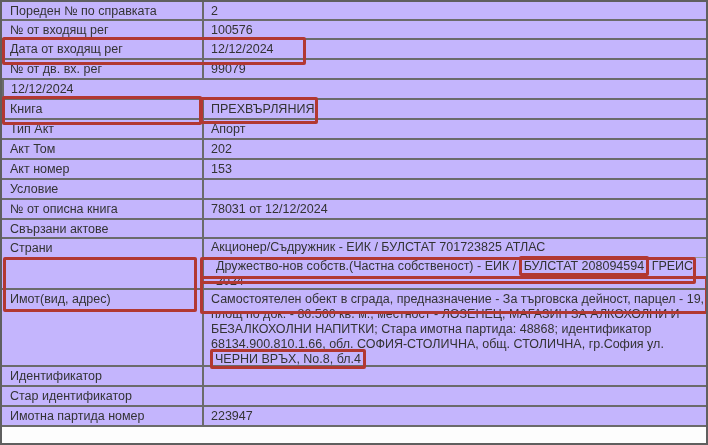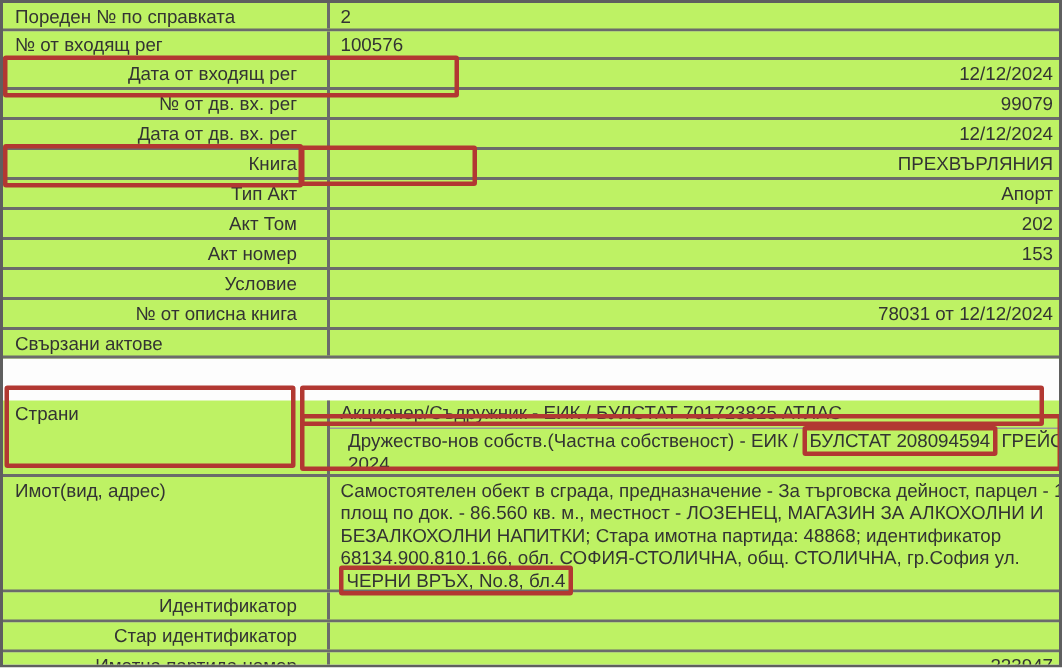--- a/index.html
+++ b/index.html
@@ -7,24 +7,24 @@
     position:relative;
     width:708px; height:445px;
     box-sizing:border-box;
     background:#fdfdfd;
     border:2px solid #5f5f5f;
     font-family:"Liberation Sans", sans-serif;
     font-size:12.5px;
     color:#333;
     overflow:hidden;
   }
-  .row { display:flex; box-sizing:border-box; border-bottom:2px solid #6b6b6b; background:#bef264;gap:16px; }
+  .row { display:flex; box-sizing:border-box; border-bottom:2px solid #6b6b6b; background:#c4b5fd; }
   .row:last-child { border-bottom:none; }
-  .h20 { height:20px;text-align:right; } .h19 { height:19px; }
-  .row-parties { height:51px;margin-top:28px; }
+  .h20 { height:20px; } .h19 { height:19px; }
+  .row-parties { height:51px; }
   .row-property { height:77px;justify-content:space-between; }
   .cell-label {
     width:200px; flex:0 0 200px; box-sizing:border-box;
     padding:2px 4px 0 8px; white-space:nowrap; overflow:hidden;
   }
   .cell-value {
     flex:1; box-sizing:border-box;
     border-left:2px solid #6b6b6b;
     padding:2px 4px 0 7px;
   }
@@ -74,21 +74,20 @@
   </div>
   <div class="row h20">
     <div class="cell-label">Дата от входящ рег</div>
     <div class="cell-value">12/12/2024</div>
   </div>
   <div class="row h20">
     <div class="cell-label">№ от дв. вх. рег</div>
     <div class="cell-value">99079</div>
   </div>
   <div class="row h20">
-    <div class="cell-label">Дата от дв. вх. рег</div>
     <div class="cell-value">12/12/2024</div>
   </div>
   <div class="row h20">
     <div class="cell-label">Книга</div>
     <div class="cell-value">ПРЕХВЪРЛЯНИЯ</div>
   </div>
   <div class="row h20">
     <div class="cell-label">Тип Акт</div>
     <div class="cell-value">Апорт</div>
   </div>

